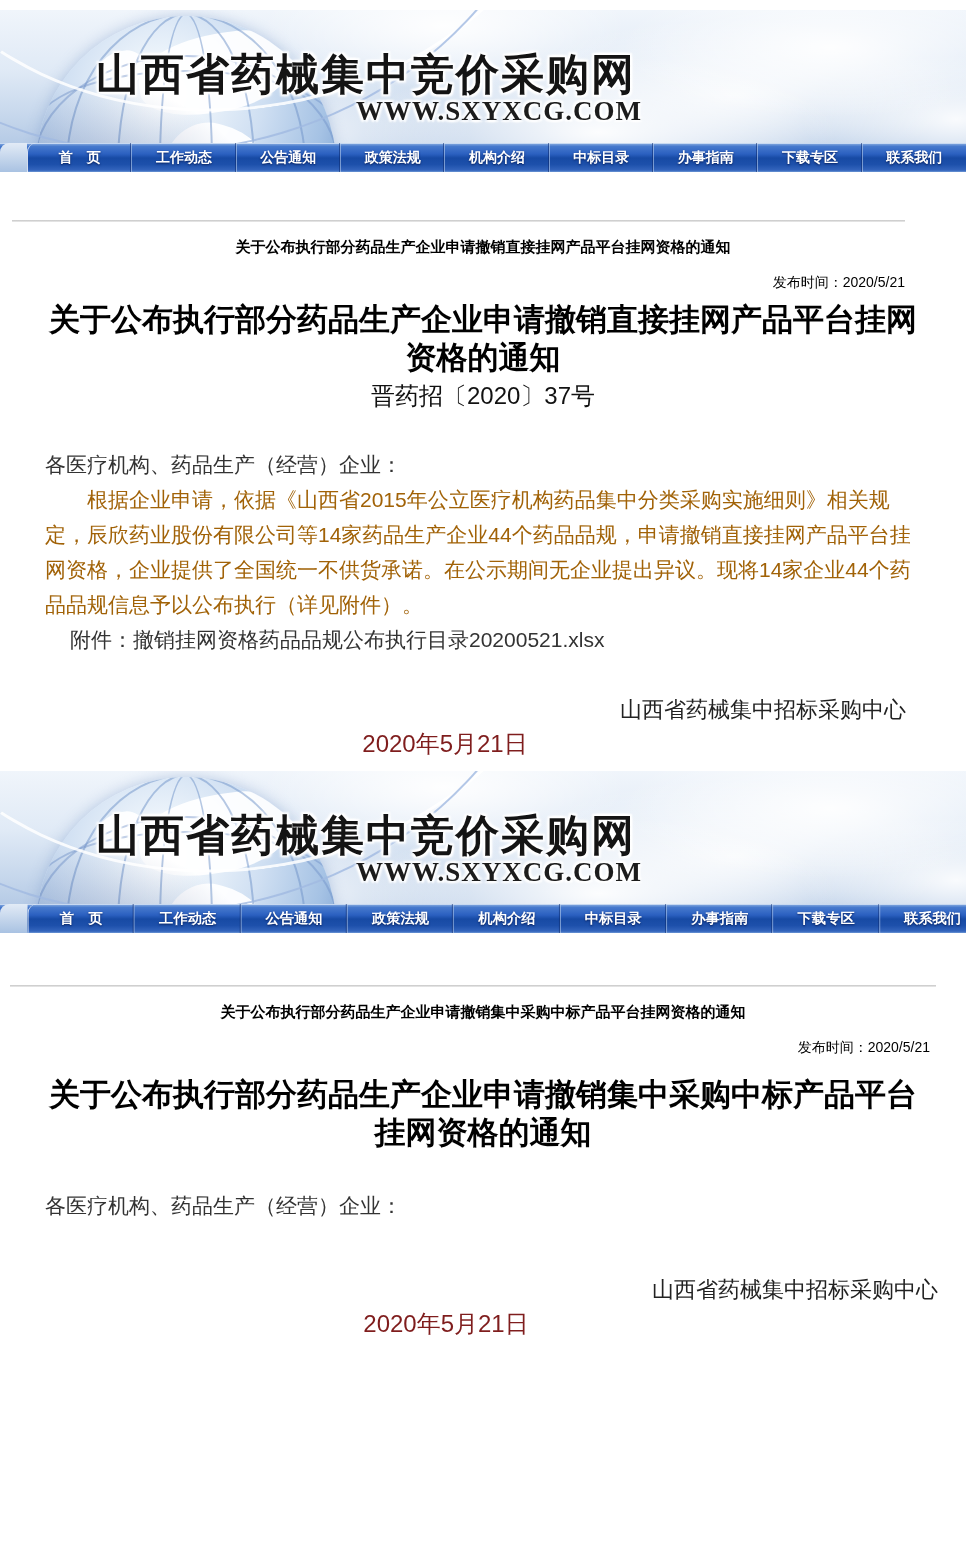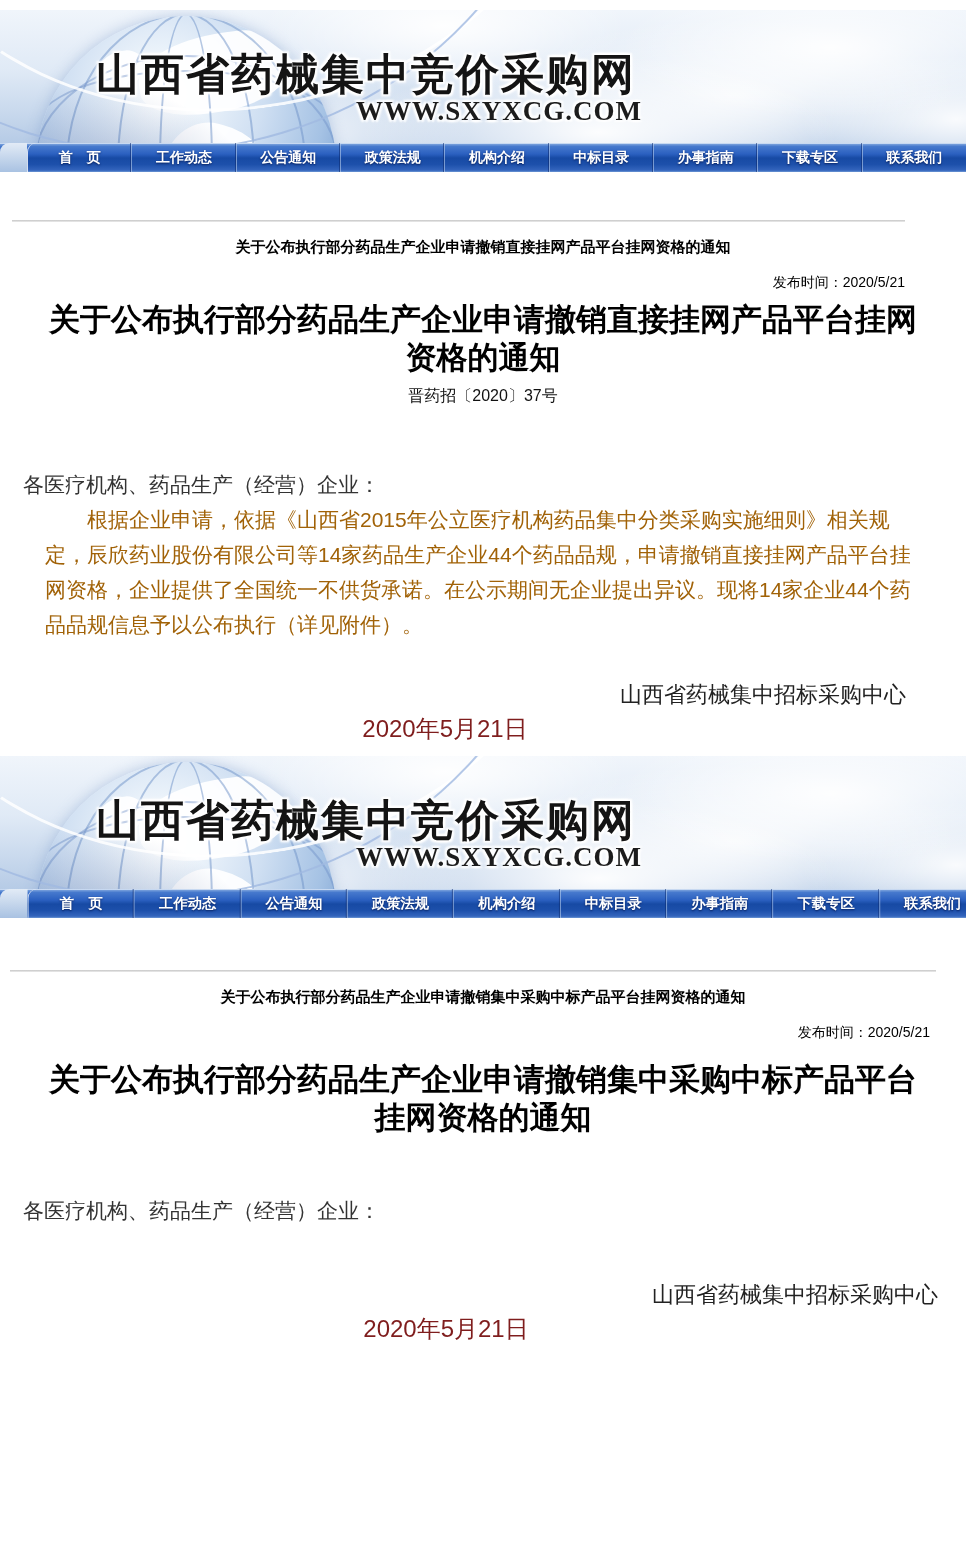--- a/index.html
+++ b/index.html
@@ -88,22 +88,22 @@
   .breadcrumb-title{
     margin-top:14px; text-align:center; font-size:15px; font-weight:bold; color:#000; line-height:22px;
   }
   .pub-row{ margin-top:15px; text-align:right; padding-right:61px; font-size:14px; color:#000000; line-height:18px; }
   .s2 .pub-row{ padding-right:36px; }
   .doc-title{
     margin-top:10px; padding:0 40px; text-align:center;
     font-size:31px; line-height:38px; font-weight:bold; color:#000;
   }
   .s2 .doc-title{ margin-top:20px; }
-  .doc-number{ margin-top:4px; text-align:center; font-size:16px; color:#111; line-height:30px; }
-  .salutation{ margin-top:56px; padding:0 23px; font-size:21px; line-height:35px; color:#333; }
+  .doc-number{ margin-top:4px; text-align:center; font-size:24px; color:#111; line-height:30px; }
+  .salutation{ margin-top:36px; padding:0 45px; font-size:21px; line-height:35px; color:#333; }
   .body-para{ padding:0 45px; font-size:21px; line-height:35px; color:#a16207; text-indent:2em; }
   .attachment{ padding:0 45px 0 70px; font-size:21px; line-height:35px; color:#333; cursor:pointer; }
   .signature{ margin-top:36px; }
   .s2 .signature{ margin-top:50px; }
   .sig-org{ text-align:right; padding-right:60px; font-size:22px; line-height:34px; color:#222; }
   .sig-date{ text-align:center; padding-right:76px; font-size:24px; line-height:34px; color:#7f1d1d; }
   .s2 .sig-org{ padding-right:28px; }
   .s2 .sig-date{ padding-right:74px; }
 </style>
 </head>
@@ -140,20 +140,21 @@
     <a class="nav-item">联系我们</a>
   </nav>
   <div class="content">
     <div class="divider"></div>
     <div class="breadcrumb-title">关于公布执行部分药品生产企业申请撤销直接挂网产品平台挂网资格的通知</div>
     <div class="pub-row"><span>发布时间：</span><span>2020/5/21</span></div>
     <h2 class="doc-title">关于公布执行部分药品生产企业申请撤销直接挂网产品平台挂网资格的通知</h2>
     <div class="doc-number">晋药招〔2020〕37号</div>
     <p class="salutation">各医疗机构、药品生产（经营）企业：</p>
     <p class="body-para">根据企业申请，依据《山西省2015年公立医疗机构药品集中分类采购实施细则》相关规定，辰欣药业股份有限公司等14家药品生产企业44个药品品规，申请撤销直接挂网产品平台挂网资格，企业提供了全国统一不供货承诺。在公示期间无企业提出异议。现将14家企业44个药品品规信息予以公布执行（详见附件）。</p>
+    <p class="attachment">附件：撤销挂网资格药品品规公布执行目录20200521.xlsx</p>
     <div class="signature">
       <div class="sig-org">山西省药械集中招标采购中心</div>
       <div class="sig-date">2020年5月21日</div>
     </div>
   </div>
 </section>
 
 <section class="notice-page s2">
   <header class="banner">
     <div class="globe">

